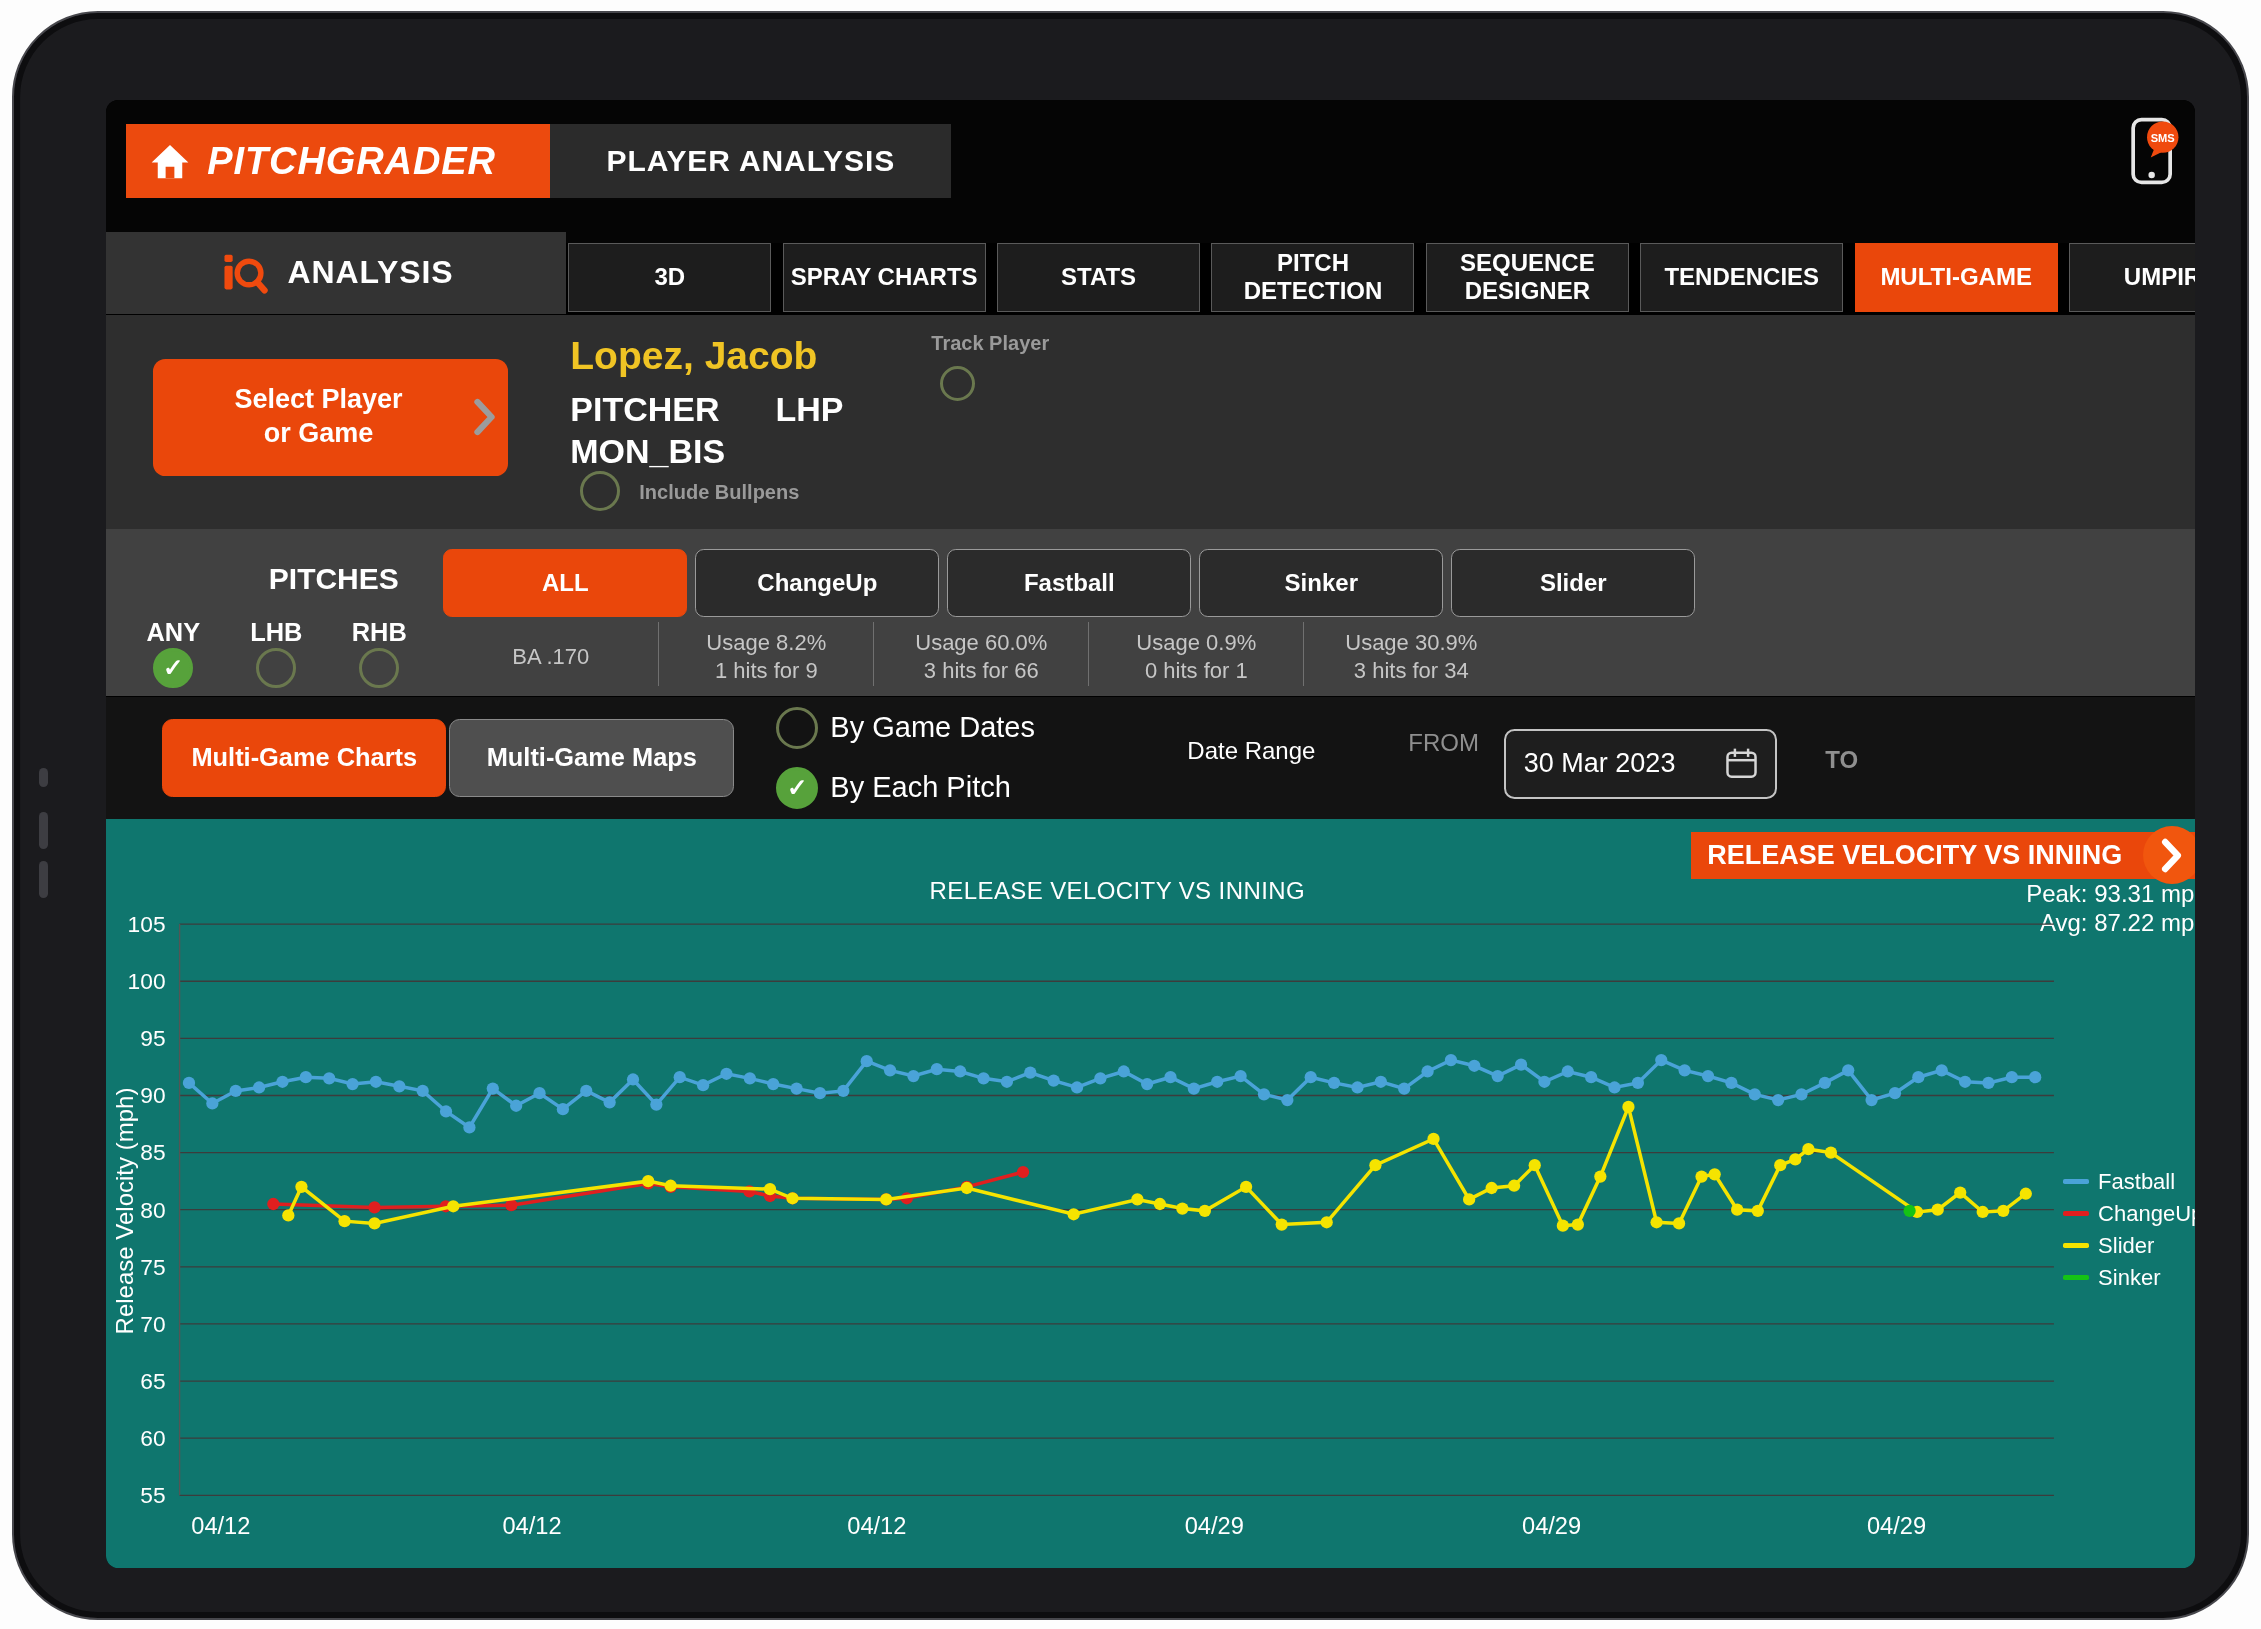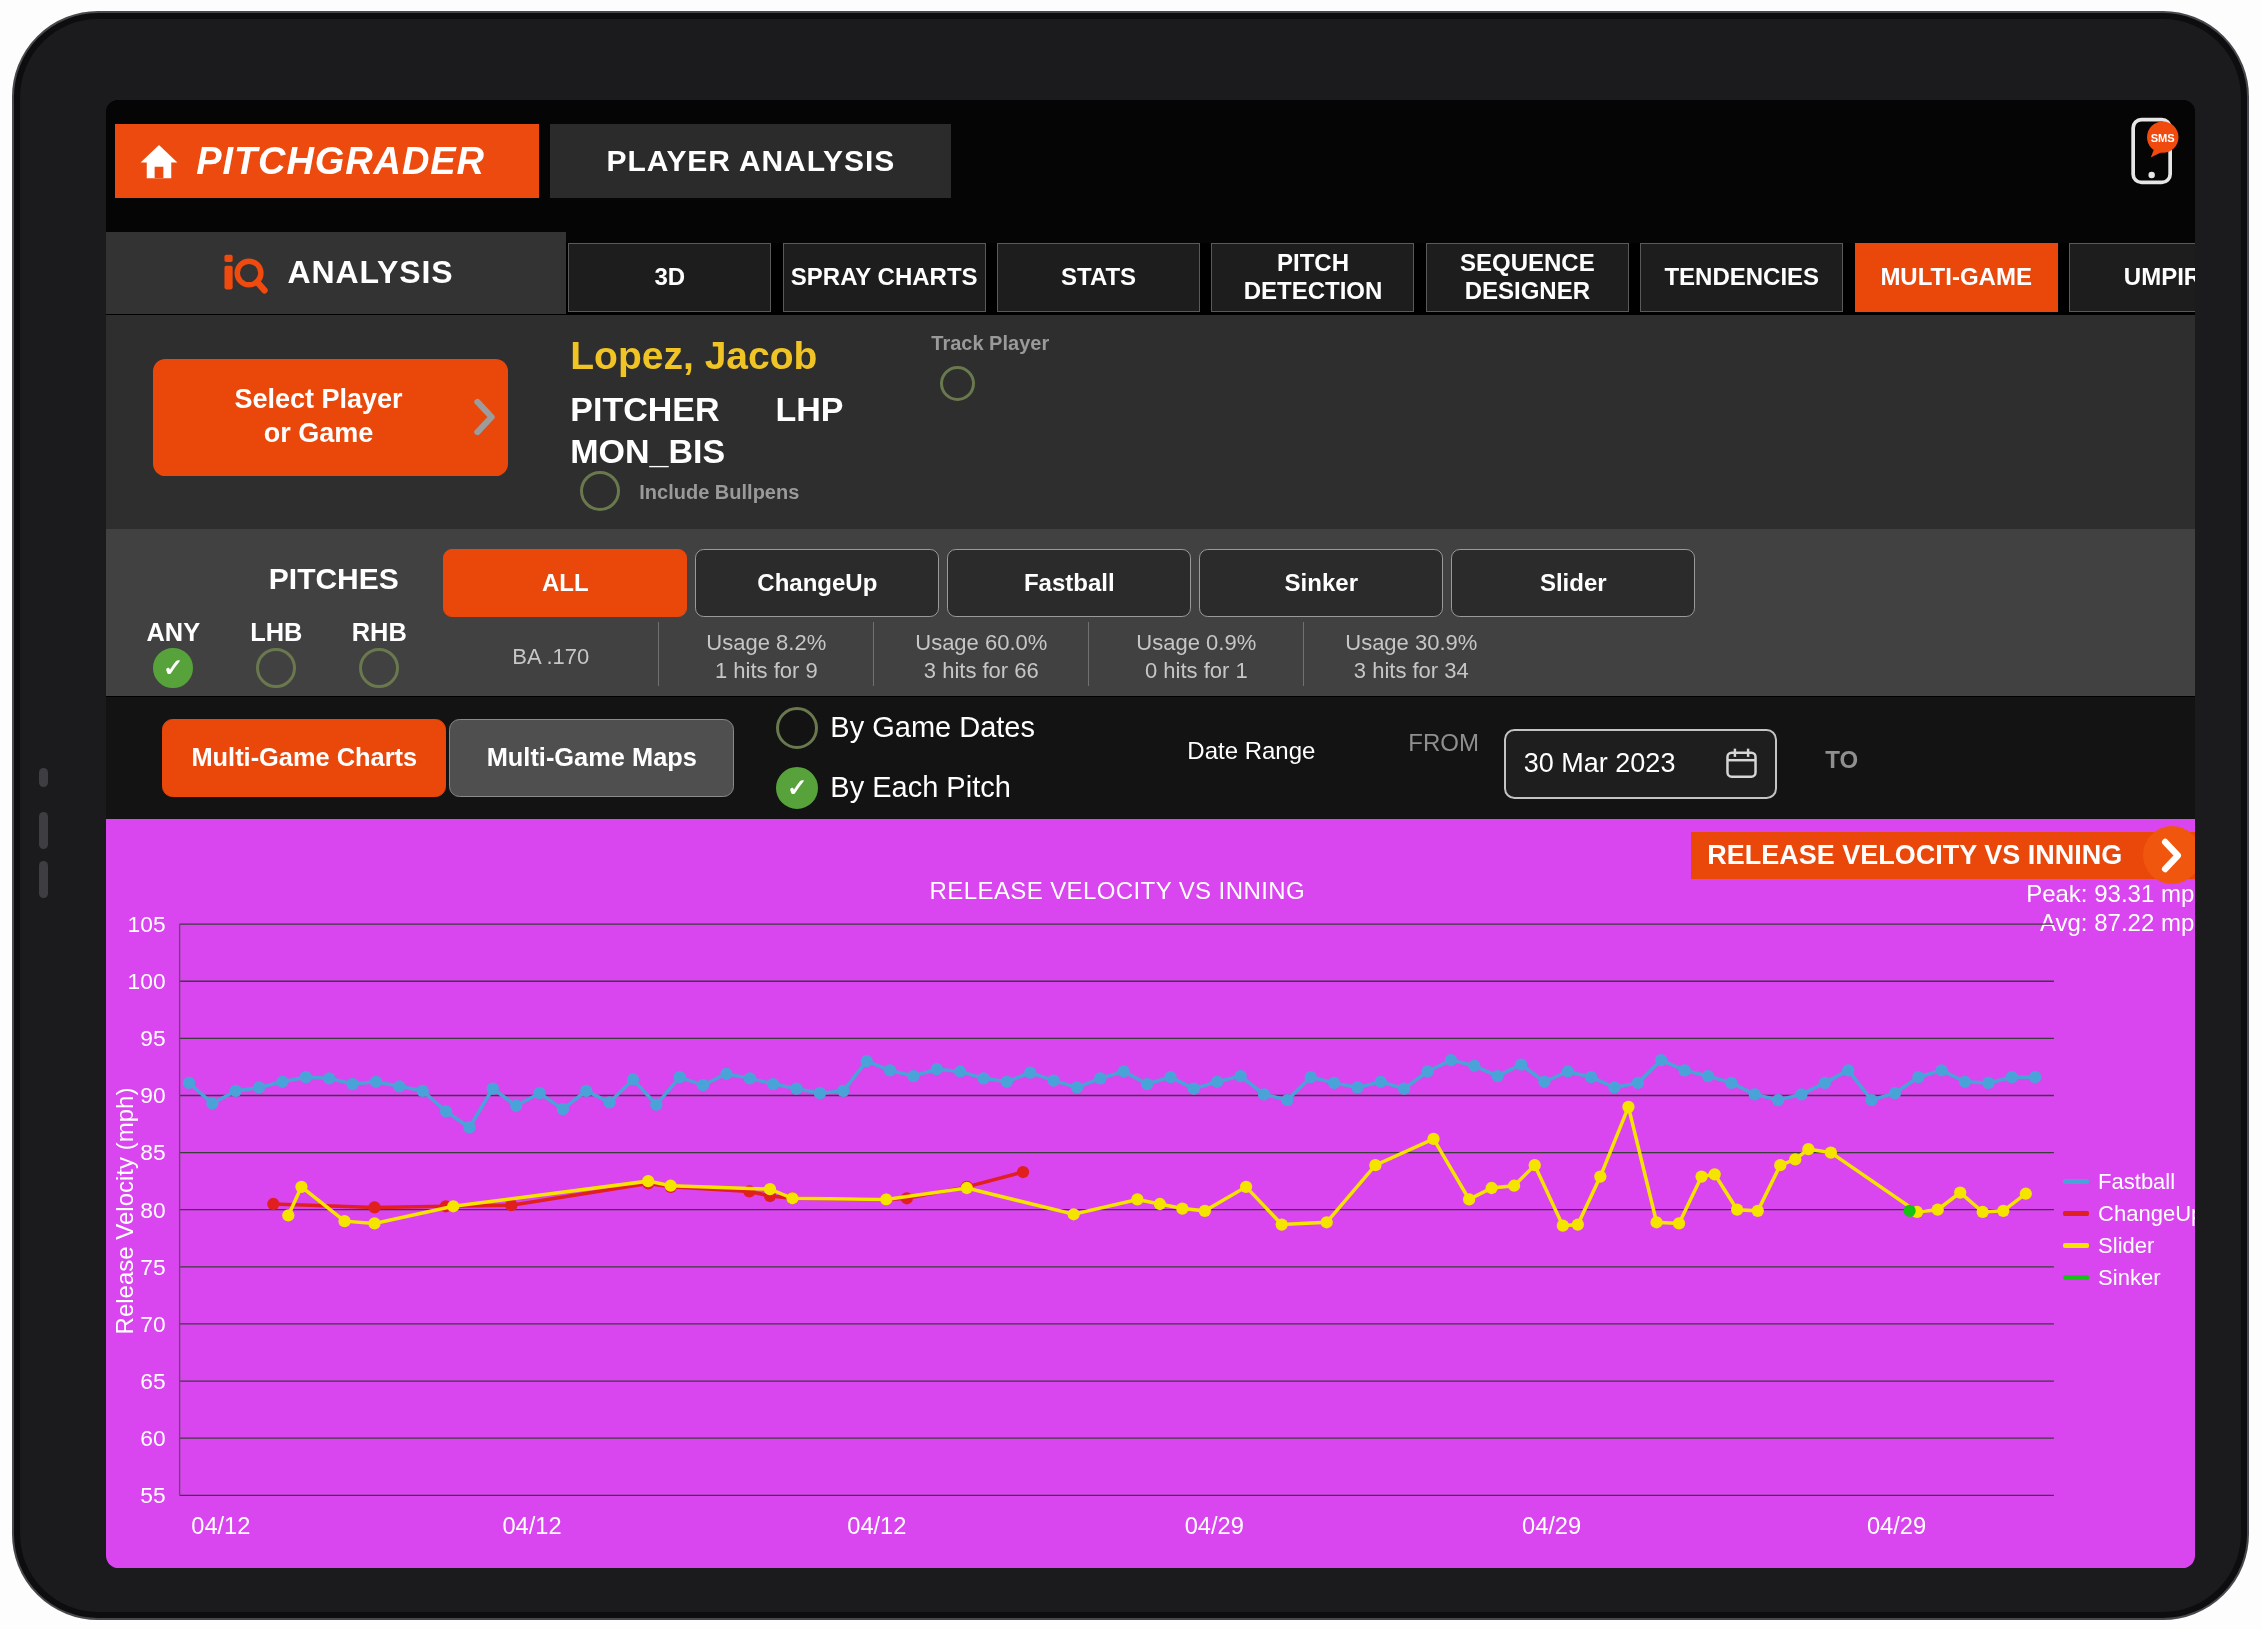--- a/index.html
+++ b/index.html
@@ -6,21 +6,21 @@
   body{margin:0;font-family:"Liberation Sans",sans-serif;background:#fff}
   .stage{position:relative;width:2261px;height:1630px;background:#fdfdfd;overflow:hidden}
   .bezel{position:absolute;left:12.3px;top:10.5px;width:2237px;height:1609px;border-radius:86px;background:#1b1b1e;border:2.6px solid #47474c;box-shadow:inset 0 0 0 6.1px #0d0d0f}
   .side-btn{position:absolute;left:24.5px;width:8.8px;background:#3d3d42;border-radius:4.4px}
   .sb1{top:755px;height:19px}.sb2{top:799px;height:37px}.sb3{top:848px;height:37px}
   .screen{position:absolute;left:92px;top:87px;width:2089px;height:1468px;background:#000;border-radius:12.3px;overflow:hidden}
   svg text{font-family:"Liberation Sans",sans-serif}
 
   
   .topbar{position:absolute;left:0;top:0;width:100%;height:143px;background:#050505}
-  .logo{position:absolute;left:9px;top:24.5px;width:424px;height:74px;background:#ec4a0e;display:flex;align-items:center;gap:16px;padding:11px 23px;cursor:pointer}
+  .logo{position:absolute;left:20px;top:24.5px;width:424px;height:74px;background:#ec4a0e;display:flex;align-items:center;gap:16px;padding:11px 23px;cursor:pointer}
   .brand{font-size:38px;font-weight:bold;font-style:italic;color:#fff;letter-spacing:0.9px}
   .page-title{position:absolute;left:444px;top:24.5px;width:401px;height:74px;background:#2b2b2b;color:#fff;font-size:30px;font-weight:bold;display:flex;align-items:center;justify-content:center;letter-spacing:0.9px}
   .sms{position:absolute;left:2015px;top:14px;width:65px;height:74px}
 
   
   .analysis-tab{position:absolute;left:0;top:132px;width:460px;height:82px;background:#333;display:flex;align-items:center;justify-content:center;gap:17.5px;color:#fff;font-size:32px;font-weight:bold;letter-spacing:0.9px}
   .tab-strip{position:absolute;left:462px;top:143px;height:69px;display:flex;gap:11.4px}
   .tab{flex:none;width:203px;background:#1d1d1d;border:1.8px solid #5a5a5a;color:#fff;font-size:24px;font-weight:bold;display:flex;align-items:center;justify-content:center;text-align:center;line-height:1.15;padding:0 5.3px;cursor:pointer}
   .tab-active{background:#ea470b;border-color:#ea470b}
 
@@ -65,21 +65,21 @@
   .bgd-label{position:absolute;left:724px;top:14px;color:#fff;font-size:29px}
   .bep-circle{position:absolute;left:670px;top:70px}
   .bep-label{position:absolute;left:724px;top:74px;color:#fff;font-size:29px}
   .date-range-label{position:absolute;left:1081px;top:40px;color:#fff;font-size:24px}
   .from-label{position:absolute;left:1302px;top:32px;color:#8f8f8f;font-size:24px;font-weight:normal}
   .to-label{position:absolute;left:1719px;top:49px;color:#8f8f8f;font-size:24px;font-weight:bold}
   .date-box{position:absolute;top:32px;width:273px;height:70px;background:#1e1e1e;border:2.6px solid #c4c4c4;border-radius:10.5px;display:flex;align-items:center;justify-content:space-between;padding:0 17.5px;color:#fff;font-size:27px;cursor:pointer}
   .from-box{left:1398px}.to-box{left:1771px}
 
   
-  .chart-section{position:absolute;left:0;top:719px;width:100%;height:749px;background:#d946ef}
+  .chart-section{position:absolute;left:0;top:719px;width:100%;height:749px;background:#0f766e}
   .chart-banner{position:absolute;left:1585px;top:13px;width:504px;height:47px;background:#ea470b;color:#fff;font-size:27px;font-weight:bold;display:flex;align-items:center;padding-left:16px;cursor:pointer}
   .banner-chev{position:absolute;right:-5.3px;top:-5.3px;width:58px;height:58px;border-radius:50%;background:#f1560e;display:flex;align-items:center;justify-content:center}
   .peak-line{position:absolute;right:-12.3px;top:61px;color:#fff;font-size:24px}
   .avg-line{position:absolute;right:-12.3px;top:90px;color:#fff;font-size:24px}
   .chart-title{position:absolute;left:74px;top:58px;width:1874px;text-align:center;color:#fff;font-size:24px;letter-spacing:0.4px}
   .ylabel{position:absolute;left:-244px;top:378px;width:526px;text-align:center;transform:rotate(-90deg);color:#fff;font-size:24px}
   .chart-svg{position:absolute;left:0;top:0;width:100%;height:100%}
   .chart-legend{position:absolute;left:1957px;top:350px;display:flex;flex-direction:column;gap:6.1px}
   .legend-row{display:flex;align-items:center;gap:8.8px;color:#fff;font-size:22px}
   .legend-swatch{display:inline-block;width:26px;height:5.3px;border-radius:1.8px}

